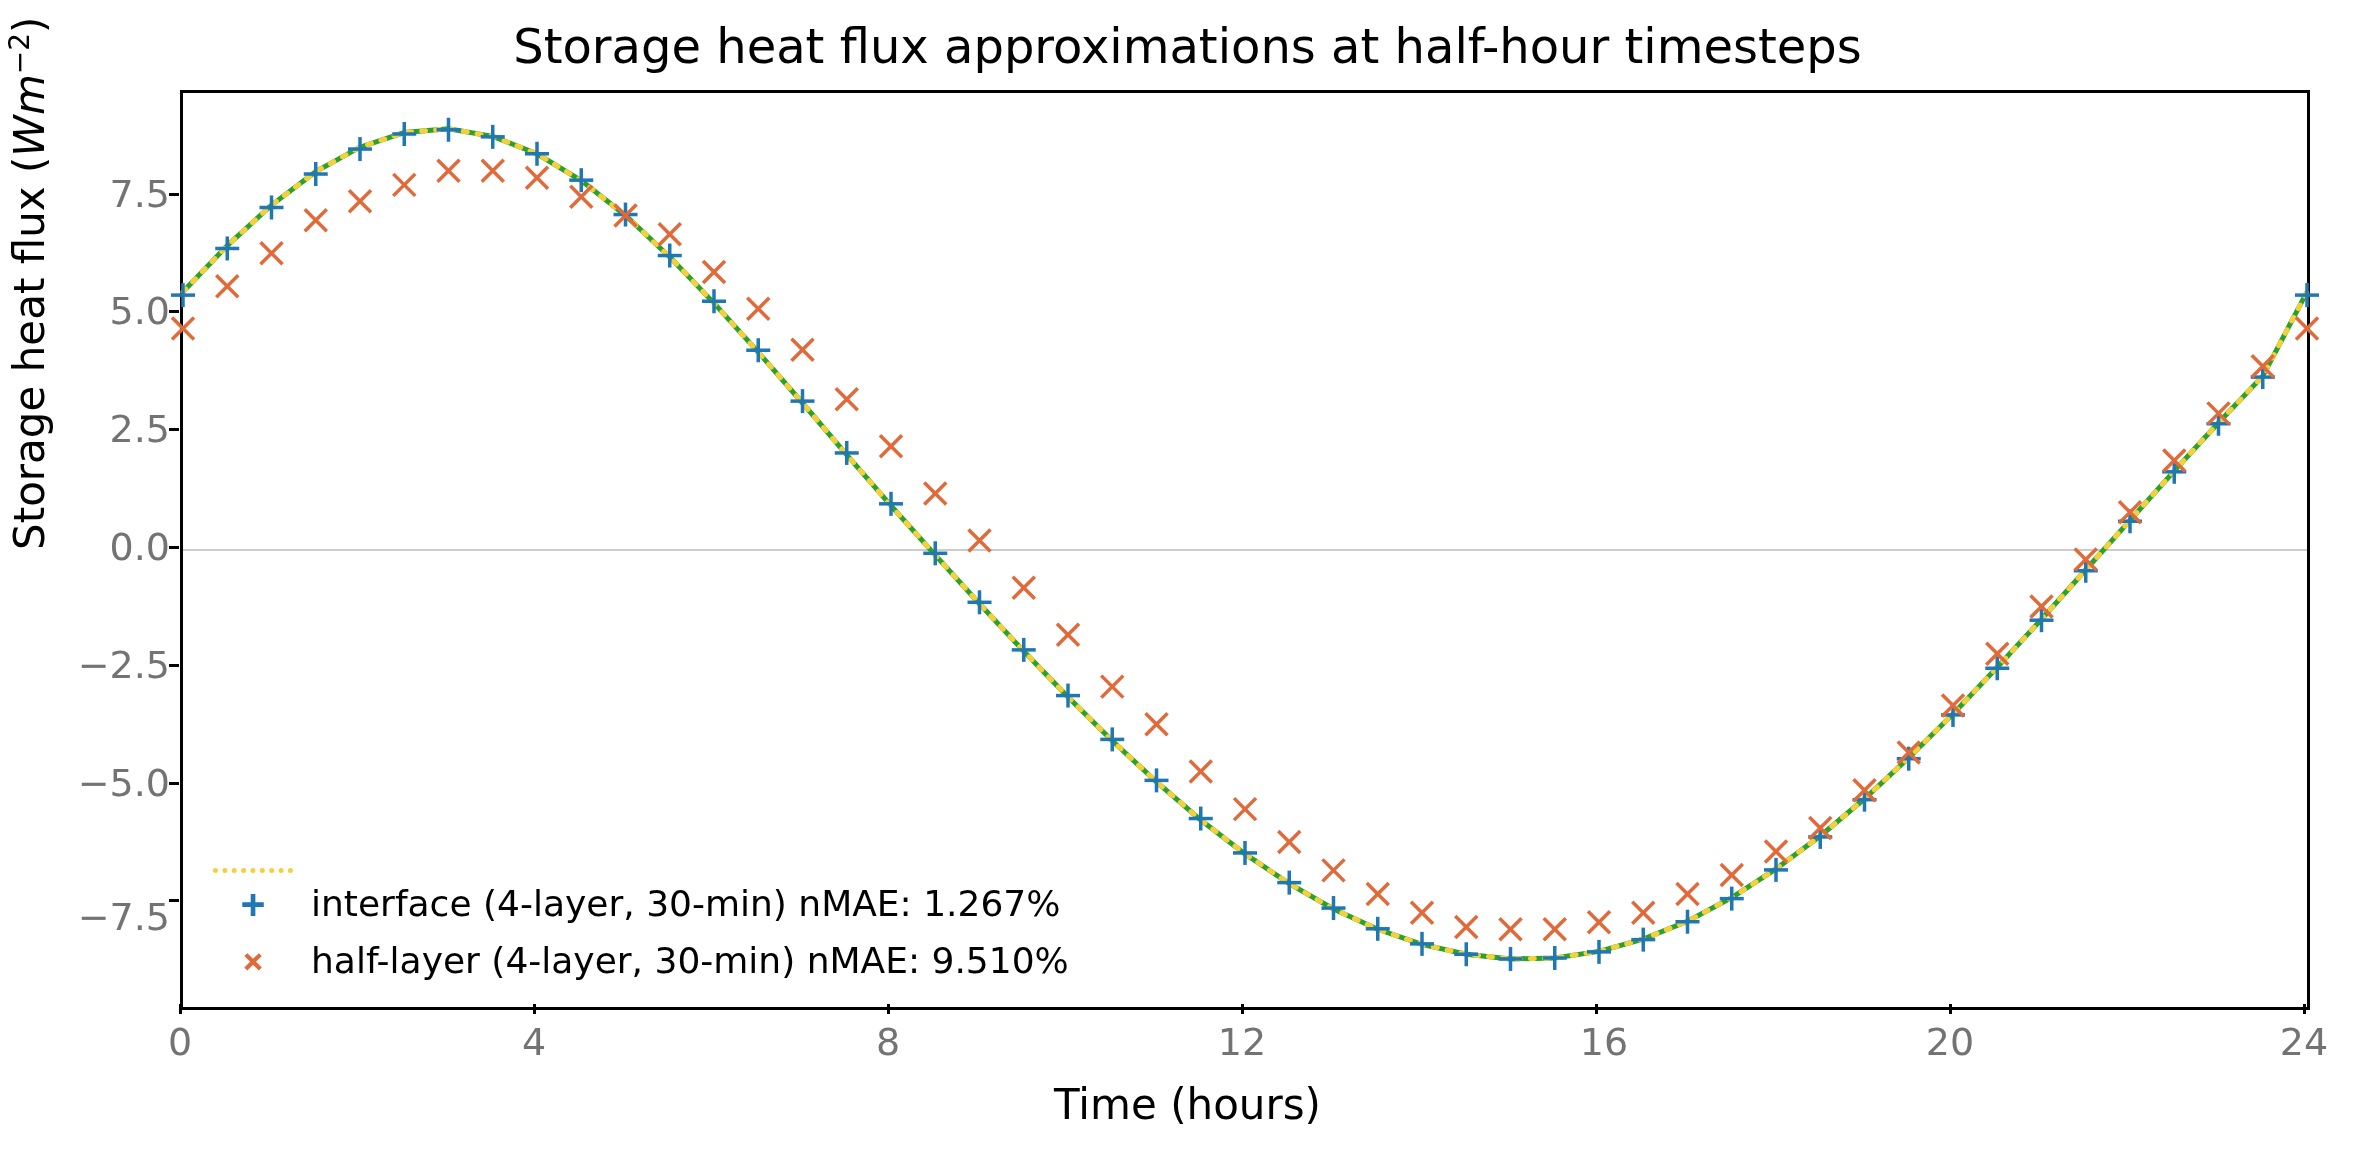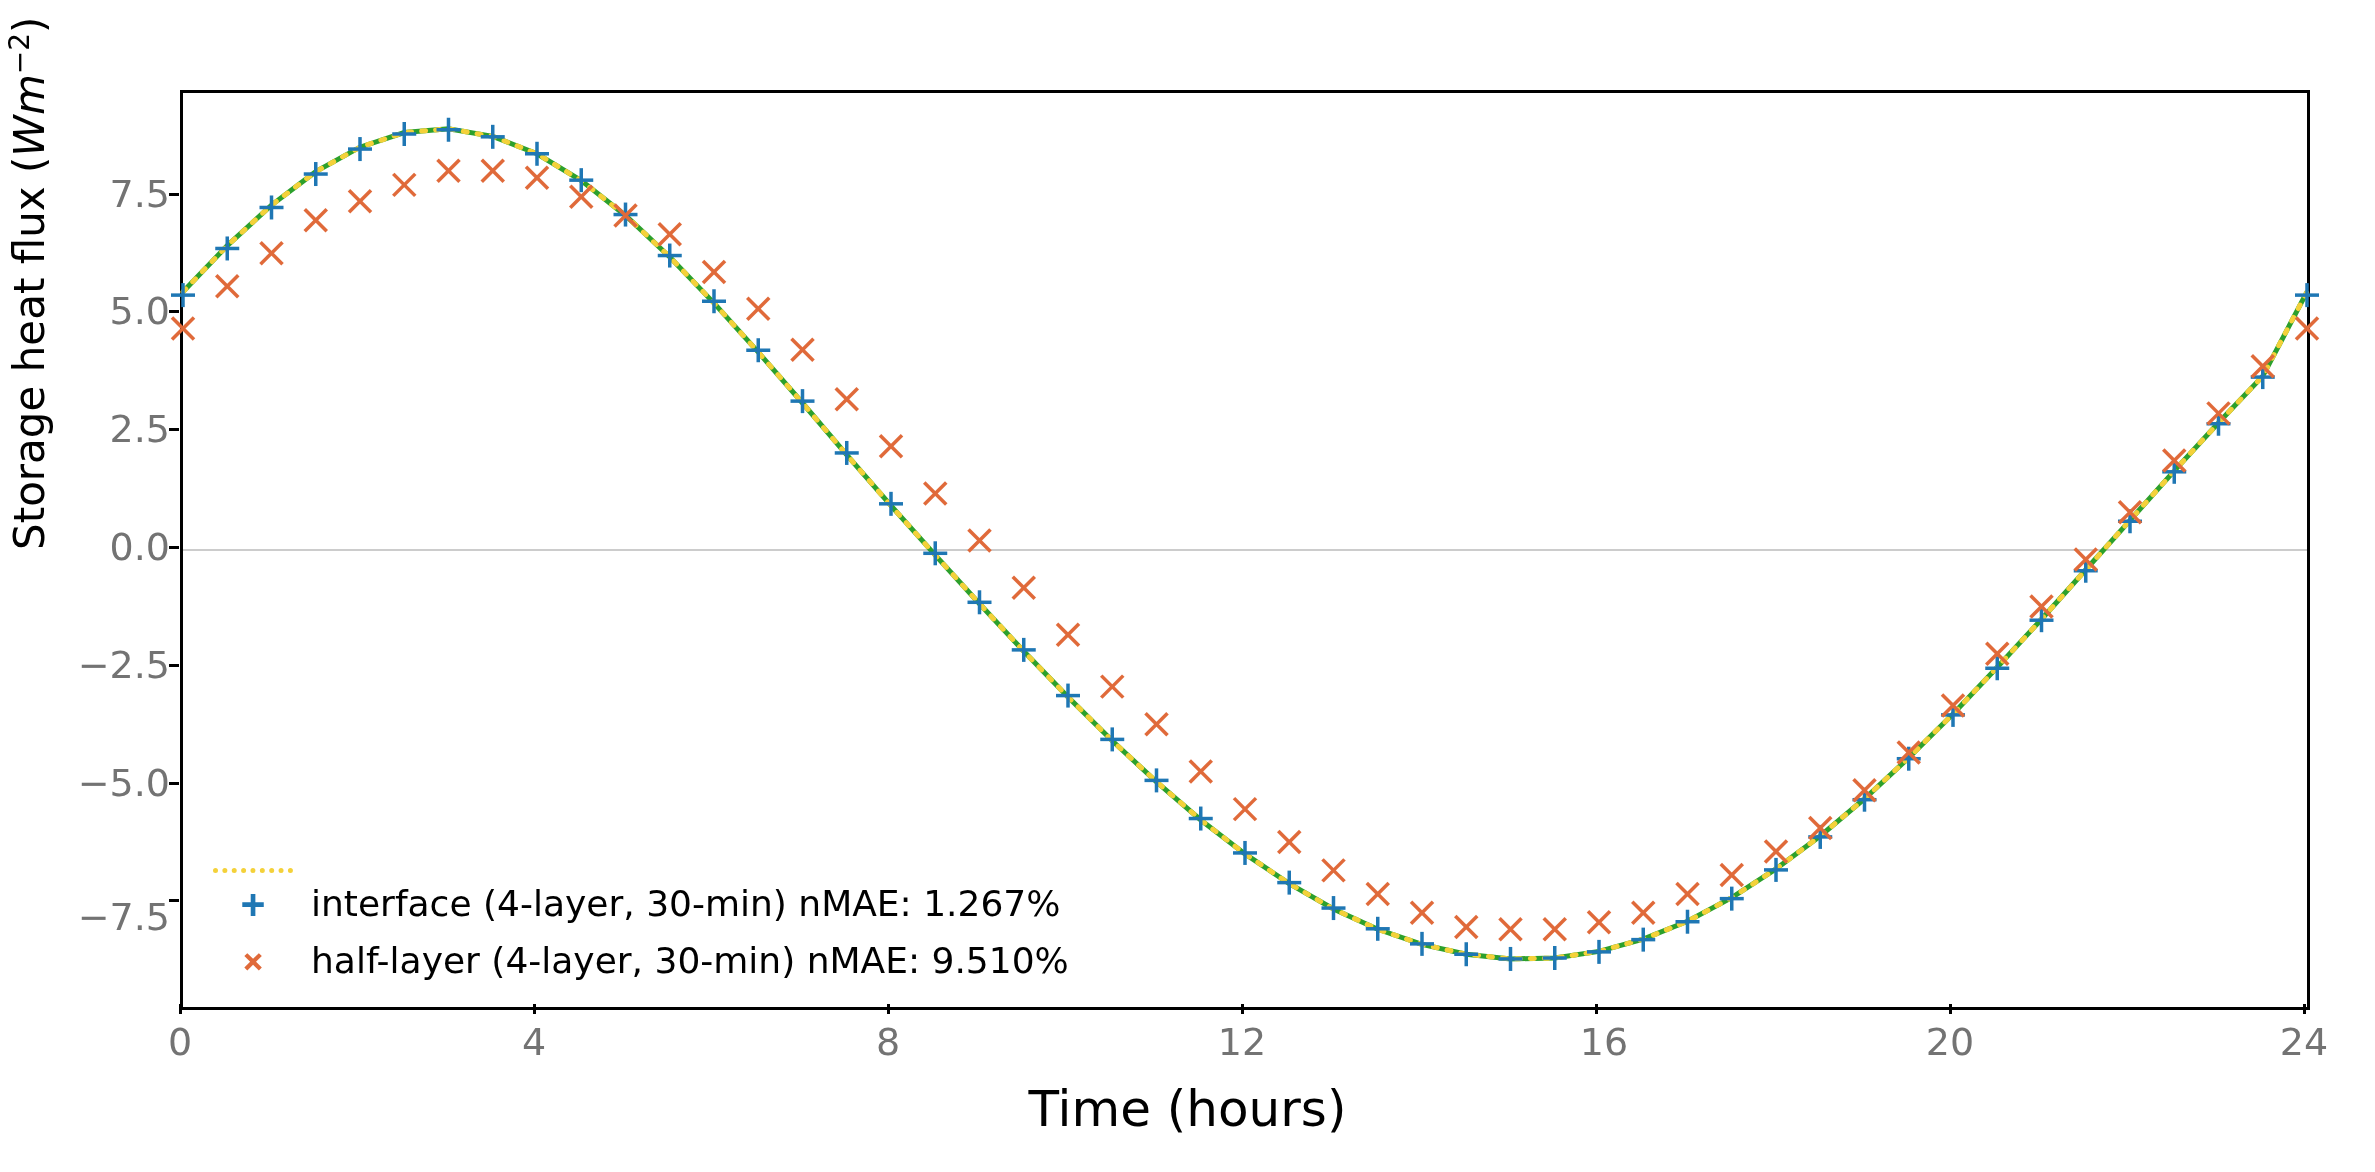--- a/index.html
+++ b/index.html
@@ -58,21 +58,21 @@
     font-size: 42px;
     white-space: nowrap;
   }
   .ylabel .sup { font-size: 28px; vertical-align: super; }
   .ylabel .mi { font-style: italic; }
   .xlabel {
     position: absolute;
     left: 0; width: 100%;
     top: 1080px;
     text-align: center;
-    font-size: 50px;
+    font-size: 42px;
   }
   .legend {
     position: absolute;
     font-size: 36px;
     line-height: 1.45;
   }
   .legend-row {
     display: flex;
     align-items: center;
     gap: 18px;
@@ -100,20 +100,21 @@
   .tick-mark {
     position: absolute;
     background:#000;
   }
 </style>
 </head>
 <body>
 
 <div class="figure">
 
+  <div class="title">Storage heat flux approximations at half-hour timesteps</div>
 
   <div class="ylabel">Storage heat flux (<span class="mi">Wm</span><span class="sup">−2</span>)</div>
   <div class="xlabel">Time (hours)</div>
 
   <div class="plot-area">
     <svg class="plot-svg" viewBox="0 0 2124 914" preserveAspectRatio="none">
         <line x1="0" x2="2124" y1="457" y2="457" stroke="#cccccc" stroke-width="2"></line>
         <path d="M 0 198.81855670103096 L 44.25 152.64742268041232 L 88.5 112.12989690721645 L 132.75 78.67938144329912 L 177 54.18041237113391 L 221.25 39.575257731958686 L 265.5 35.806185567010175 L 309.75 43.34432989690731 L 354 60.77628865979375 L 398.25 87.63092783505158 L 442.5 122.4948453608248 L 486.75 163.95463917525774 L 531 210.12577319587626 L 575.25 259.1237113402062 L 619.5 310.0061855670102 L 663.75 361.8309278350516 L 708 412.71340206185573 L 752.25 462.1824742268041 L 796.5 510.7092783505155 L 840.75 558.2938144329897 L 885 603.9938144329897 L 929.25 647.8092783505155 L 973.5 688.7979381443299 L 1017.75 726.959793814433 L 1062 760.8814432989691 L 1106.25 790.5628865979381 L 1150.5 816.0041237113403 L 1194.75 836.2628865979382 L 1239 851.339175257732 L 1283.25 861.2329896907216 L 1327.5 865.9443298969072 L 1371.75 865.0020618556701 L 1416 858.4061855670103 L 1460.25 846.1567010309278 L 1504.5 828.2536082474227 L 1548.75 804.6969072164949 L 1593 775.9577319587629 L 1637.25 742.978350515464 L 1681.5 705.758762886598 L 1725.75 664.7701030927835 L 1770 620.9546391752577 L 1814.25 574.3123711340206 L 1858.5 526.2567010309278 L 1902.75 476.78762886597934 L 1947 427.31855670103096 L 1991.25 377.8494845360824 L 2035.5 329.79381443298973 L 2079.75 283.1515463917526 L 2124 198.81855670103096" fill="none" stroke="#2ca02c" stroke-width="5"></path>
         <path d="M 0 198.81855670103096 L 44.25 152.64742268041232 L 88.5 112.12989690721645 L 132.75 78.67938144329912 L 177 54.18041237113391 L 221.25 39.575257731958686 L 265.5 35.806185567010175 L 309.75 43.34432989690731 L 354 60.77628865979375 L 398.25 87.63092783505158 L 442.5 122.4948453608248 L 486.75 163.95463917525774 L 531 210.12577319587626 L 575.25 259.1237113402062 L 619.5 310.0061855670102 L 663.75 361.8309278350516 L 708 412.71340206185573 L 752.25 462.1824742268041 L 796.5 510.7092783505155 L 840.75 558.2938144329897 L 885 603.9938144329897 L 929.25 647.8092783505155 L 973.5 688.7979381443299 L 1017.75 726.959793814433 L 1062 760.8814432989691 L 1106.25 790.5628865979381 L 1150.5 816.0041237113403 L 1194.75 836.2628865979382 L 1239 851.339175257732 L 1283.25 861.2329896907216 L 1327.5 865.9443298969072 L 1371.75 865.0020618556701 L 1416 858.4061855670103 L 1460.25 846.1567010309278 L 1504.5 828.2536082474227 L 1548.75 804.6969072164949 L 1593 775.9577319587629 L 1637.25 742.978350515464 L 1681.5 705.758762886598 L 1725.75 664.7701030927835 L 1770 620.9546391752577 L 1814.25 574.3123711340206 L 1858.5 526.2567010309278 L 1902.75 476.78762886597934 L 1947 427.31855670103096 L 1991.25 377.8494845360824 L 2035.5 329.79381443298973 L 2079.75 283.1515463917526 L 2124 198.81855670103096" fill="none" stroke="#f4d13a" stroke-width="5" stroke-dasharray="4 10" stroke-linecap="round"></path>
         <g>

